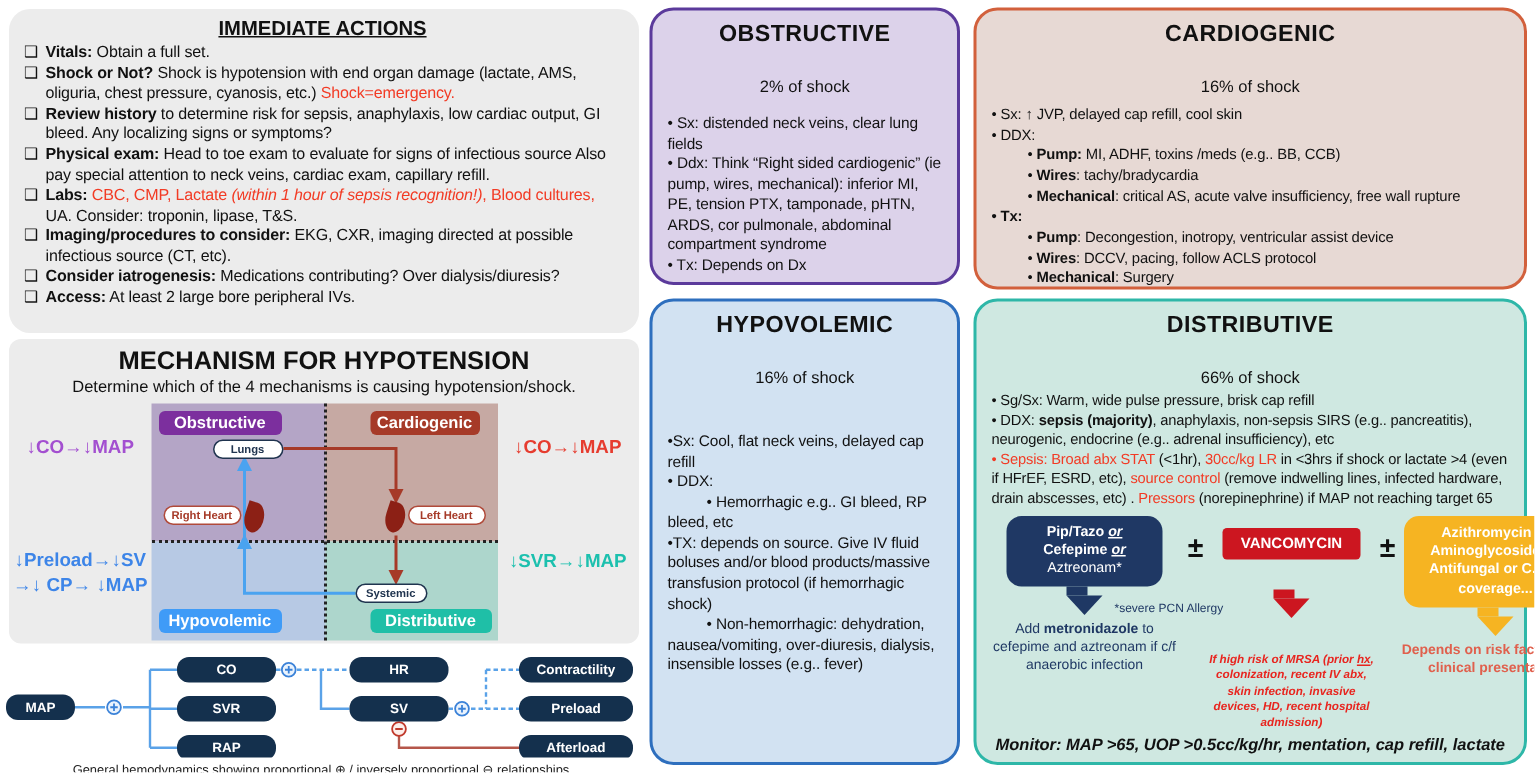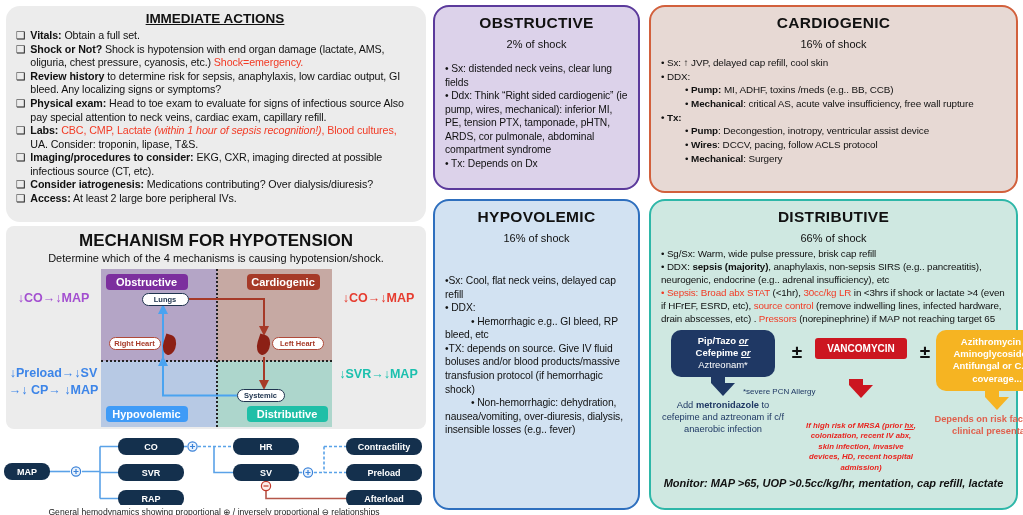--- a/index.html
+++ b/index.html
@@ -60,21 +60,21 @@
   .h-left{left:62px;top:66px;}
   .h-right{left:156px;top:66px;}
   .quad svg{position:absolute;left:0;top:0;}
 
   
   #hemo{position:absolute;left:2px;top:431px;width:424px;height:82px;}
   .hemo-cap{text-align:center;font-size:8.6px;color:#222;margin-top:-2px;}
 
   
   .card .card-title{text-align:center;font-weight:bold;font-size:15.5px;letter-spacing:.3px;padding-top:7px;}
-  .card .card-sub{text-align:center;font-size:11px;margin-top:6px;}
+  .card .card-sub{text-align:center;font-size:11px;margin-top:20px;}
   .card .body{padding:8px 10px 0 10px;}
   .line{margin:0;}
   .ind{padding-left:24px;}
   .ind-first{text-indent:26px;}
 
   #obstructive{left:433px;top:5px;width:207px;height:185px;background:#dcd2ea;border:2.5px solid #5b3a9b;}
   #obstructive .body{font-size:10.3px;line-height:1.32;letter-spacing:-0.1px;}
   #obstructive .body{padding-top:12px;}
 
   #hypovolemic{left:433px;top:199px;width:207px;height:311px;background:#d2e2f2;border:2.5px solid #2e6fbe;}
@@ -247,20 +247,21 @@
     </div>
   </section>
 
   <section class="panel card" id="cardiogenic">
     <div class="card-title">CARDIOGENIC</div>
     <div class="card-sub">16% of shock</div>
     <div class="body">
       <div class="line"><span>• Sx: ↑ JVP, delayed cap refill, cool skin</span></div>
       <div class="line"><span>• DDX:</span></div>
       <div class="line ind"><span>• </span><span class="s-b">Pump:</span><span> MI, ADHF, toxins /meds (e.g.. BB, CCB)</span></div>
+      <div class="line ind"><span>• </span><span class="s-b">Wires</span><span>: tachy/bradycardia</span></div>
       <div class="line ind"><span>• </span><span class="s-b">Mechanical</span><span>: critical AS, acute valve insufficiency, free wall rupture</span></div>
       <div class="line"><span class="s-b">• Tx:</span></div>
       <div class="line ind"><span>• </span><span class="s-b">Pump</span><span>: Decongestion, inotropy, ventricular assist device</span></div>
       <div class="line ind"><span>• </span><span class="s-b">Wires</span><span>: DCCV, pacing, follow ACLS protocol</span></div>
       <div class="line ind"><span>• </span><span class="s-b">Mechanical</span><span>: Surgery</span></div>
     </div>
   </section>
 
   <section class="panel card" id="hypovolemic">
     <div class="card-title">HYPOVOLEMIC</div>

